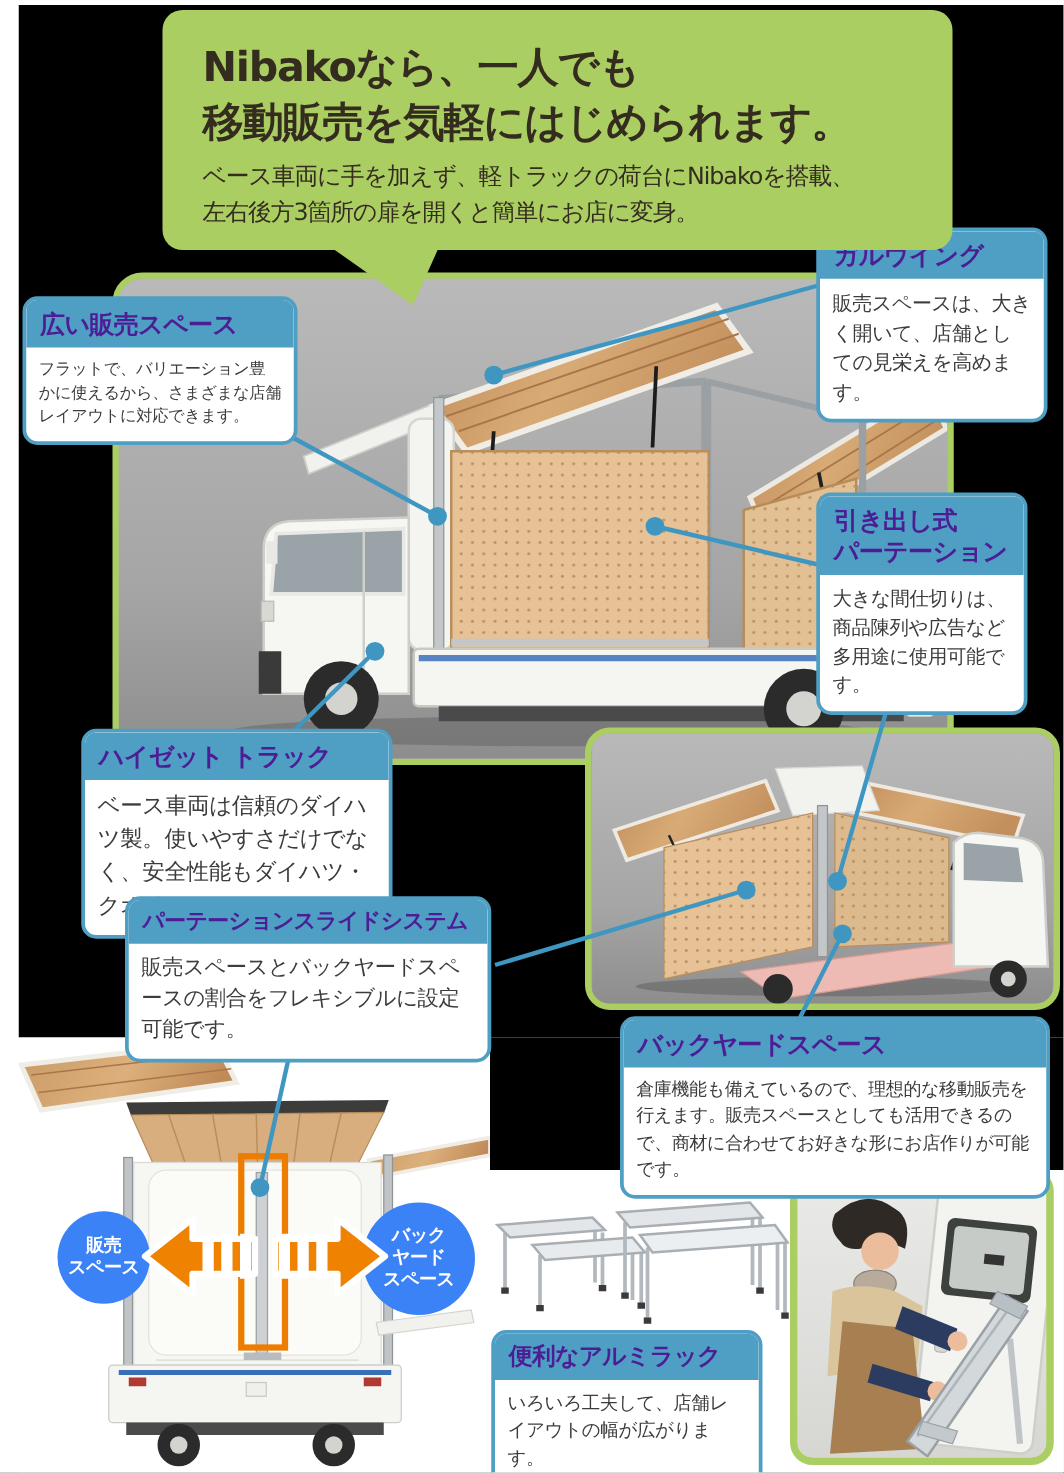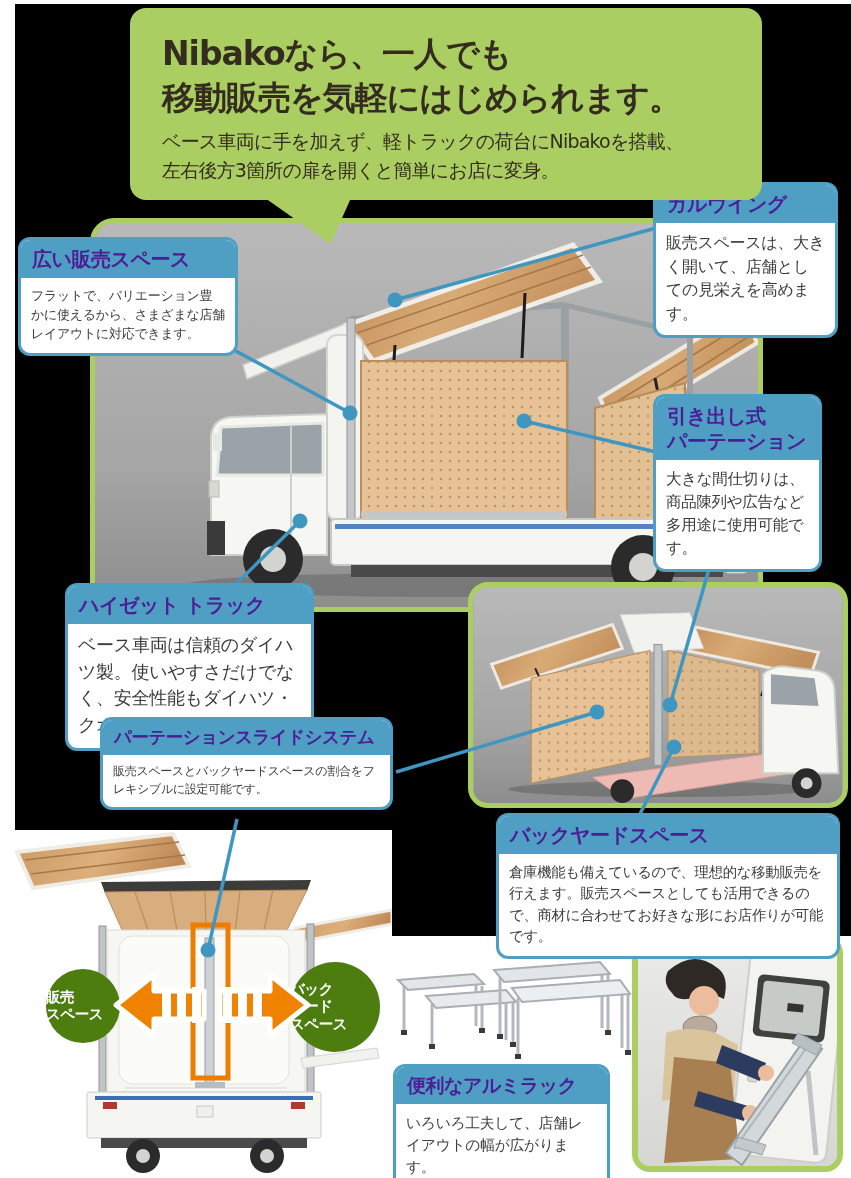--- a/index.html
+++ b/index.html
@@ -33,27 +33,27 @@
   
   .callout{position:absolute;background:#fff;border:3px solid #4f9ec3;border-radius:12px;overflow:hidden;
            box-sizing:border-box;z-index:5;}
   .callout .hd{background:#4f9ec3;color:#4c1d95;font-weight:700;padding:7px 11px 6px;font-size:20px;
                line-height:1.25;letter-spacing:-0.5px;}
   .callout .bd{padding:8px 10px 9px;color:#3c3c3c;line-height:1.48;letter-spacing:-0.3px;}
   #co-wide{left:18px;top:237px;width:220px;} #co-wide .bd{font-size:13px;}
   #co-gull{left:653px;top:182px;width:185px;} #co-gull .bd{font-size:16px;}
   #co-pull{left:653px;top:394px;width:169px;} #co-pull .bd{font-size:15.5px;}
   #co-hijet{left:18px;top:583px;width:249px;margin-left:47px;} #co-hijet .bd{font-size:18px;}
-  #co-slide{left:100px;top:717px;width:293px;} #co-slide .hd{font-size:17.5px;} #co-slide .bd{font-size:12px;}
+  #co-slide{left:100px;top:717px;width:293px;} #co-slide .hd{font-size:17.5px;} #co-slide .bd{font-size:17px;font-family:Liberation Mono, monospace;}
   #co-back{left:496px;top:813px;width:344px;} #co-back .bd{font-size:14.4px;}
   #co-rack{left:393px;top:1064px;width:217px;} #co-rack .hd{font-size:19px;} #co-rack .bd{font-size:14.8px;}
 
   
-  .bubble{position:absolute;border-radius:50%;background:#4d7c0f;color:#fff;font-weight:700;z-index:5;
-          display:flex;flex-direction:column;align-items:flex-start;justify-content:center;text-align:center;
+  .bubble{position:absolute;border-radius:50%;background:#3b82f6;color:#fff;font-weight:700;z-index:5;
+          display:flex;flex-direction:column;align-items:center;justify-content:center;text-align:center;
           line-height:1.18;letter-spacing:-0.5px;}
   #bubble-sales{left:46px;top:969px;width:74px;height:74px;font-size:14.5px;}
   #bubble-back{left:290px;top:962px;width:90px;height:90px;font-size:14.5px;}
   .arrow-svg{position:absolute;z-index:5;}
   #arrow-left{left:112px;top:973px;width:96px;height:64px;}
   #arrow-right{left:216px;top:973px;width:96px;height:64px;}
 </style>
 </head>
 <body>
 

